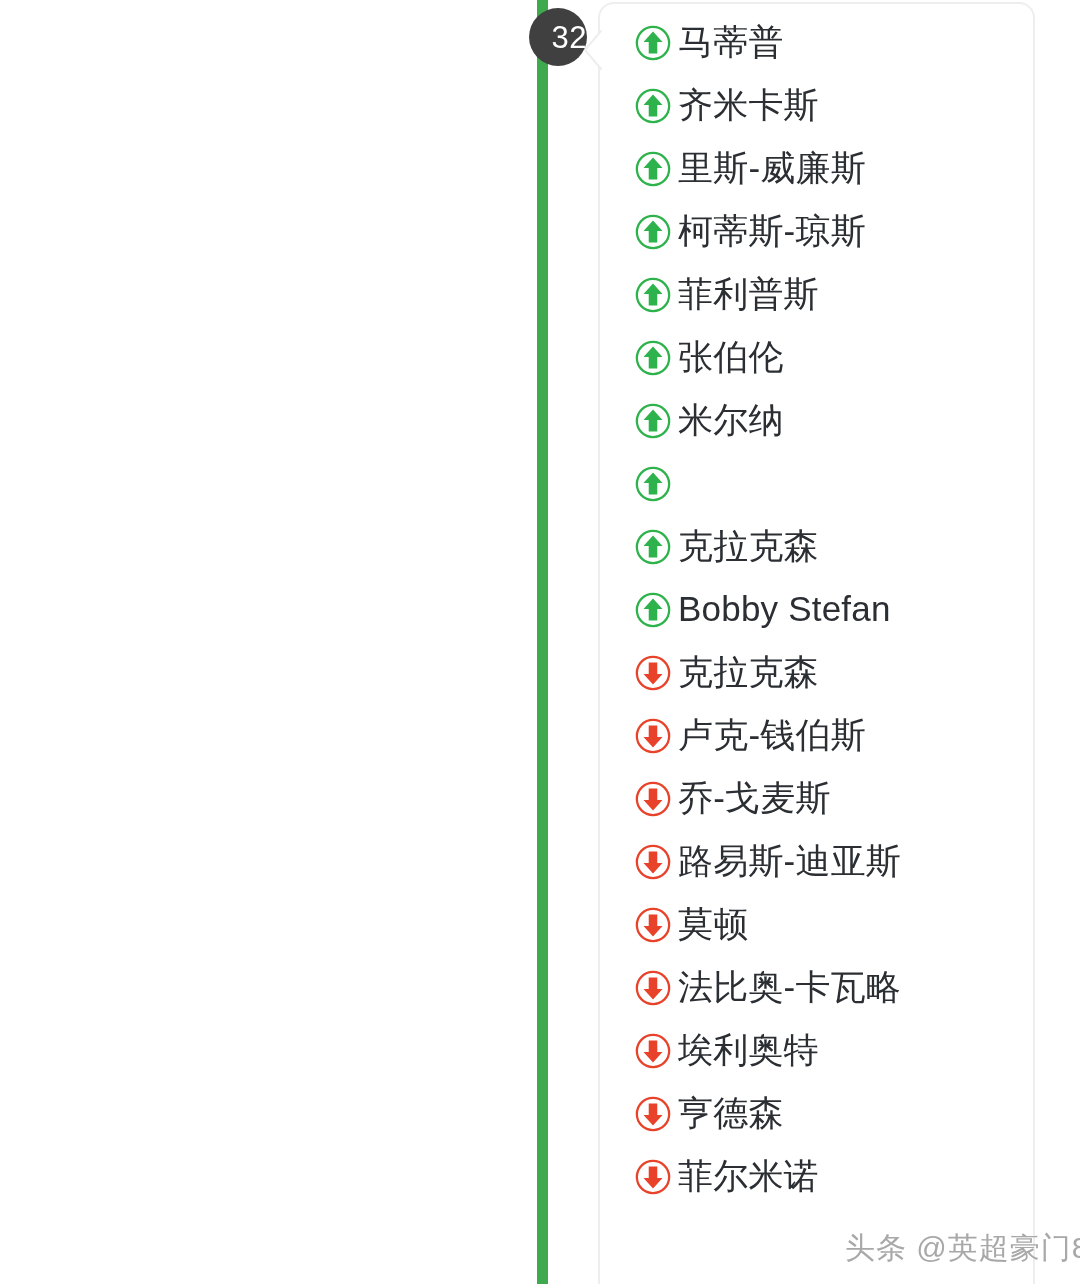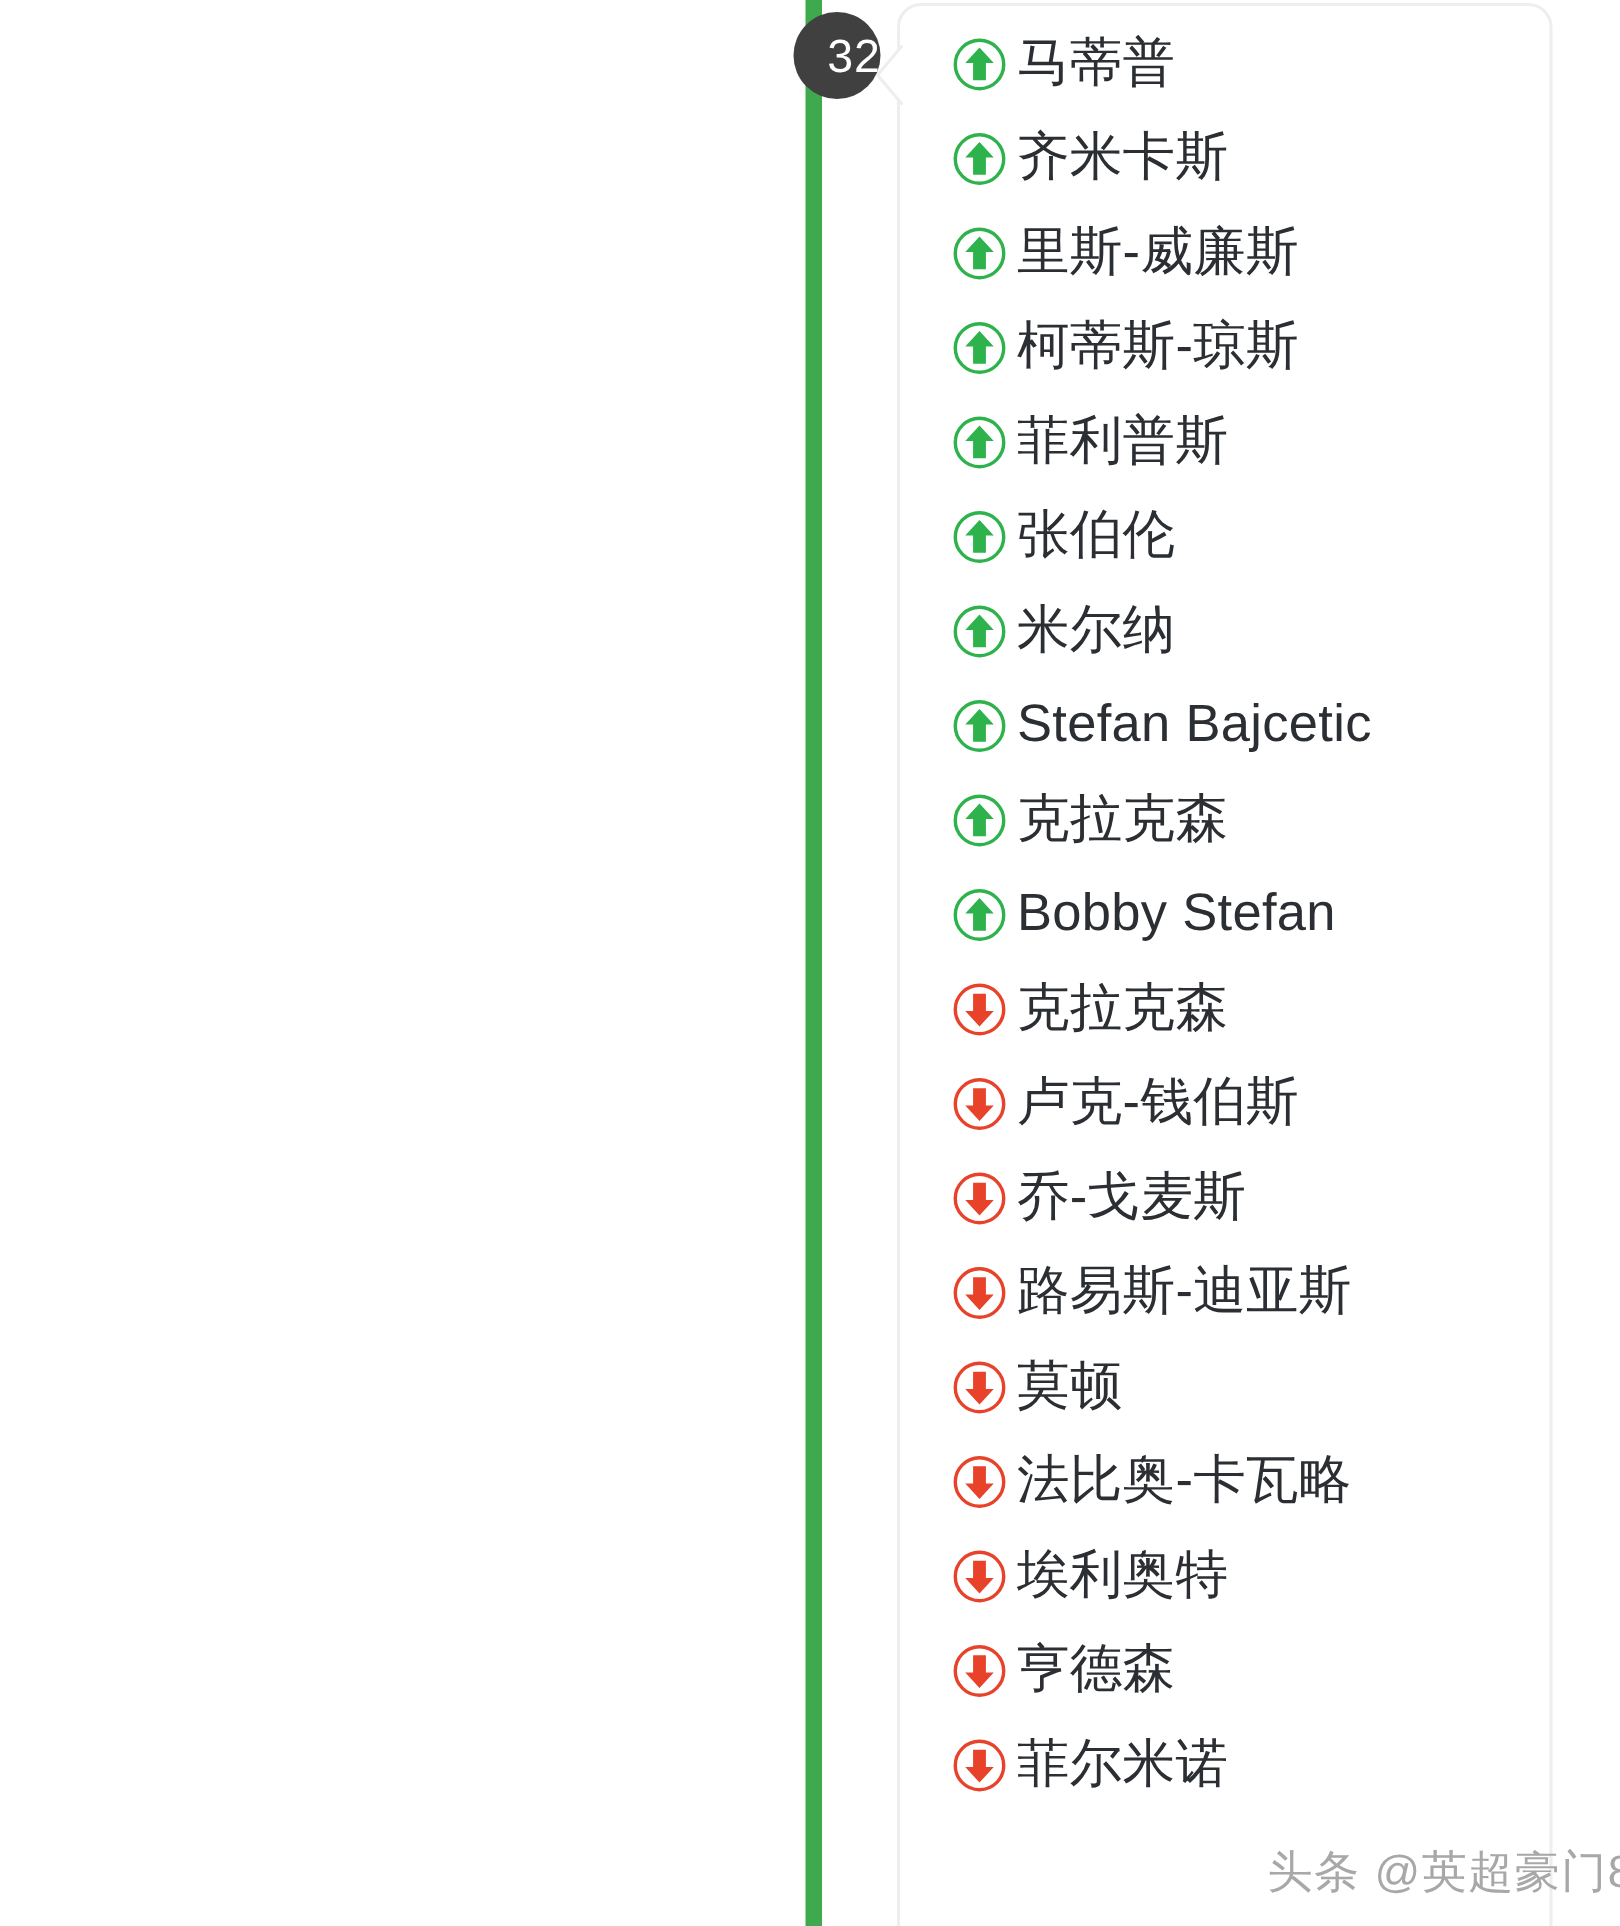--- a/index.html
+++ b/index.html
@@ -174,21 +174,20 @@
         <circle cx="20" cy="20" r="17" fill="none" stroke="#2eb24b" stroke-width="2.4"></circle>
         <path d="M20 8 L30 19 L24.5 19 L24.5 31 L15.5 31 L15.5 19 L10 19 Z" fill="#2eb24b"></path>
       </svg>
       <span class="player-name">米尔纳</span>
     </li>
     <li class="sub-row">
       <svg class="arrow-icon" viewBox="0 0 40 40">
         <circle cx="20" cy="20" r="17" fill="none" stroke="#2eb24b" stroke-width="2.4"></circle>
         <path d="M20 8 L30 19 L24.5 19 L24.5 31 L15.5 31 L15.5 19 L10 19 Z" fill="#2eb24b"></path>
       </svg>
-      <span class="player-name">Stefan Bajcetic</span>
     </li>
     <li class="sub-row">
       <svg class="arrow-icon" viewBox="0 0 40 40">
         <circle cx="20" cy="20" r="17" fill="none" stroke="#2eb24b" stroke-width="2.4"></circle>
         <path d="M20 8 L30 19 L24.5 19 L24.5 31 L15.5 31 L15.5 19 L10 19 Z" fill="#2eb24b"></path>
       </svg>
       <span class="player-name">克拉克森</span>
     </li>
     <li class="sub-row">
       <svg class="arrow-icon" viewBox="0 0 40 40">

